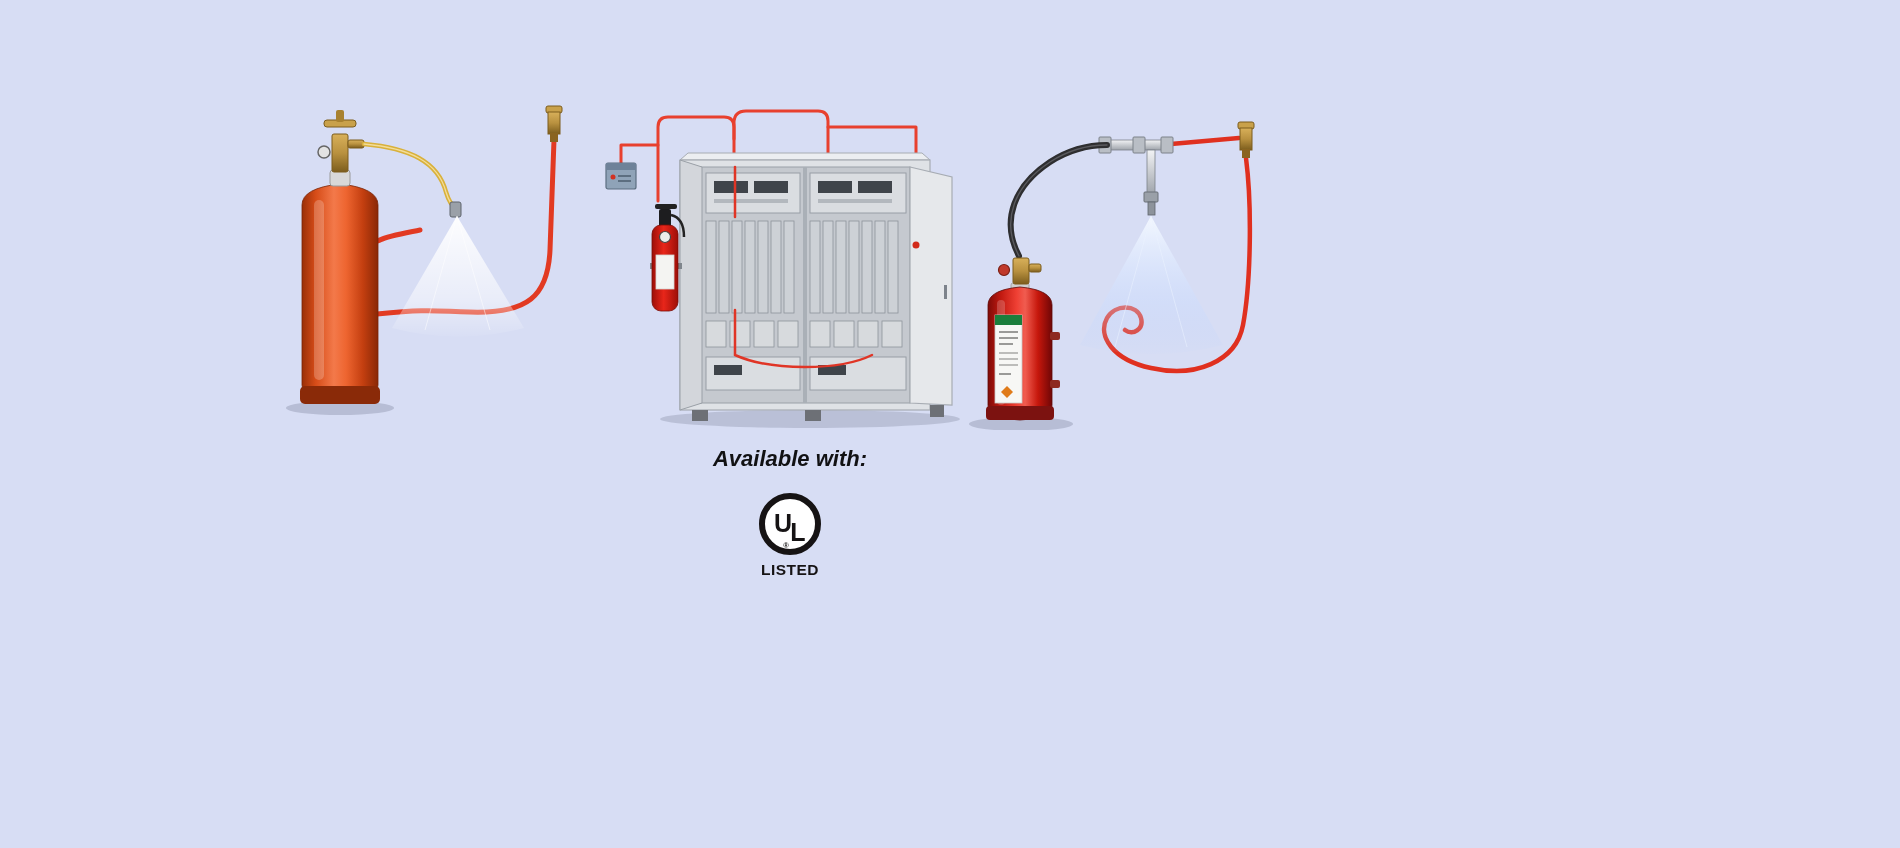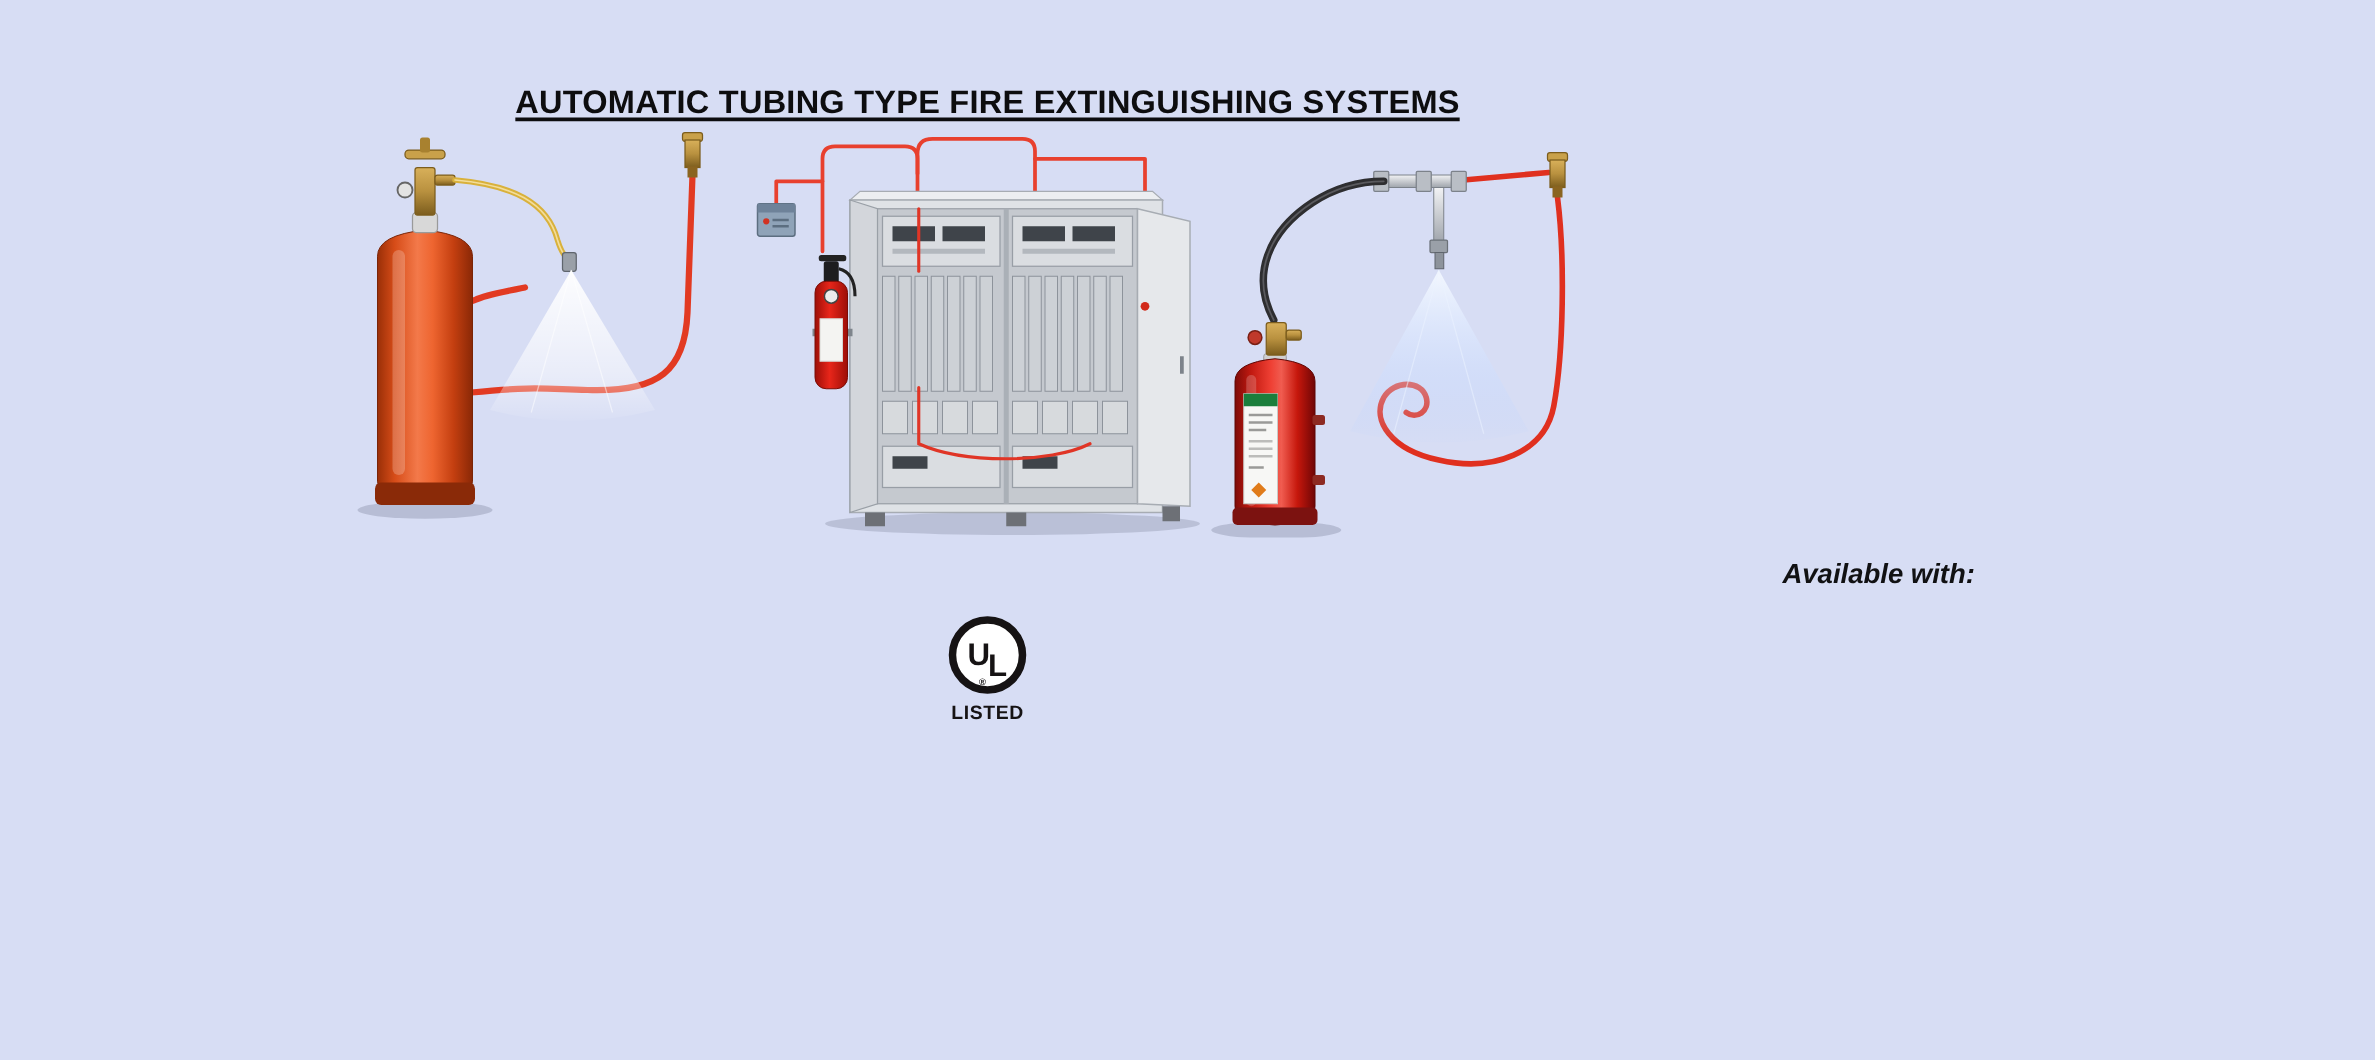--- a/index.html
+++ b/index.html
@@ -32,21 +32,21 @@
     text-underline-offset: 4px;
   }
   .illu { position: absolute; }
   .illu-left   { left: 280px; top: 100px; }
   .illu-center { left: 600px; top: 105px; }
   .illu-right  { left: 955px; top: 100px; }
   .avail-wrap {
     position: absolute;
     left: 0; top: 446px;
     width: 1580px;
-    text-align: right;
+    text-align: center;
   }
   .avail {
     font-size: 22px;
     font-weight: 700;
     font-style: italic;
     color: #111113;
   }
   .logos-row {
     position: absolute;
     left: 0; top: 492px;
@@ -57,23 +57,20 @@
     gap: 42px;
   }
   .logo-block { display: flex; flex-direction: column; align-items: center; }
   svg text { font-family: "Liberation Sans", sans-serif; }
 </style>
 </head>
 <body style="background: rgb(215, 221, 244);">
 
 <div class="canvas">
 
-  <div class="title-wrap">
-    <span class="title">AUTOMATIC TUBING TYPE FIRE EXTINGUISHING SYSTEMS</span>
-  </div>
 
   <svg class="illu illu-left" width="300" height="320" viewBox="0 0 300 320" aria-hidden="true">
     <defs>
       <linearGradient id="lg-cyl" x1="0" y1="0" x2="1" y2="0">
         <stop offset="0%" stop-color="#9a2f07"></stop>
         <stop offset="18%" stop-color="#d64c18"></stop>
         <stop offset="42%" stop-color="#f3794a"></stop>
         <stop offset="58%" stop-color="#ee6530"></stop>
         <stop offset="80%" stop-color="#c43f10"></stop>
         <stop offset="100%" stop-color="#8a2806"></stop>

